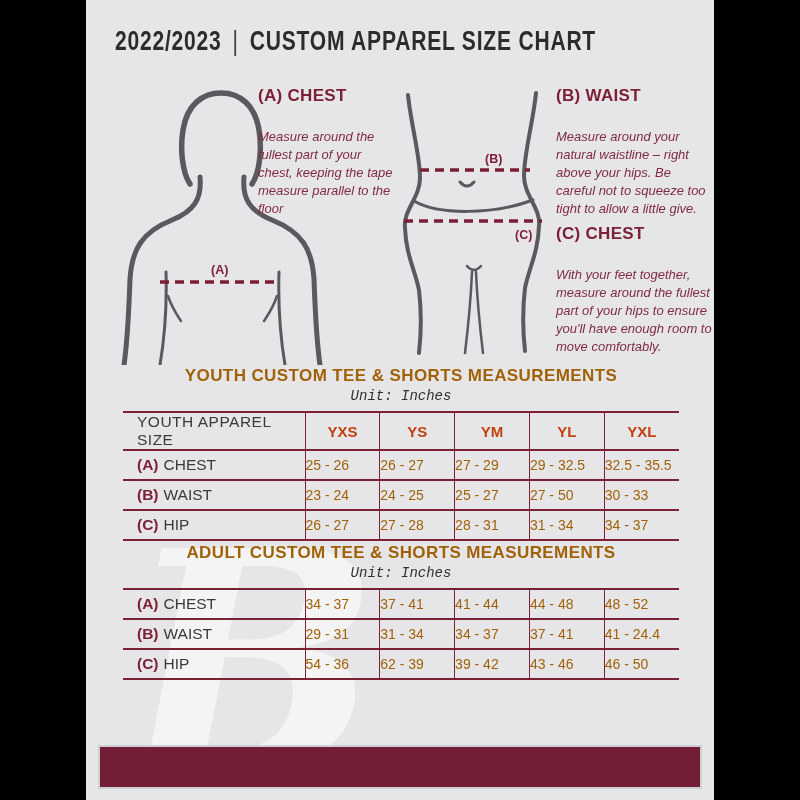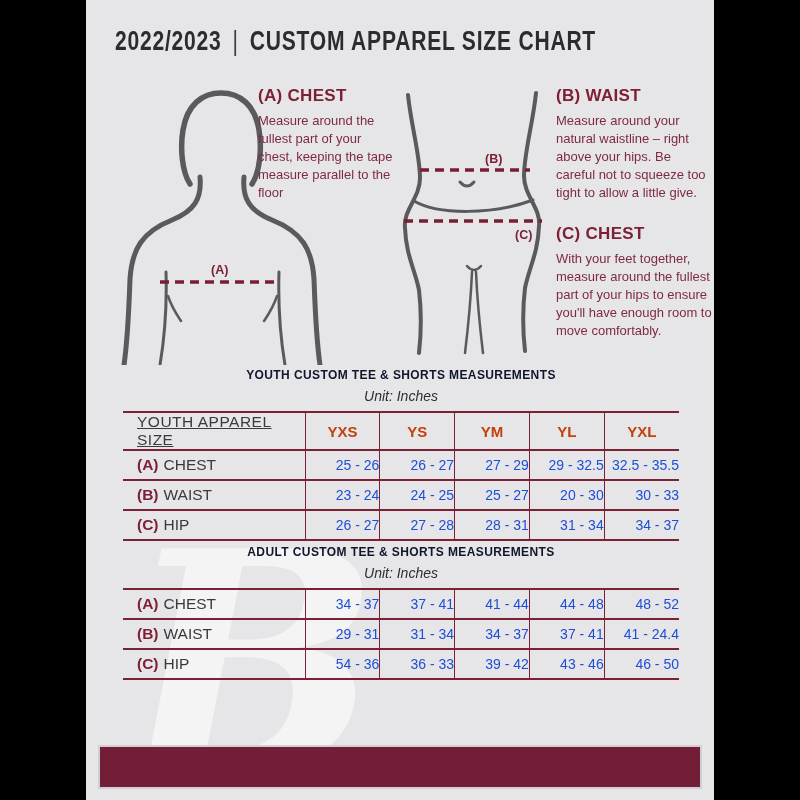--- a/index.html
+++ b/index.html
@@ -25,45 +25,45 @@
              font-size:27px;transform:scaleX(0.78);transform-origin:left center;
              letter-spacing:1px;white-space:nowrap;}
   .doc-title .sep{margin:0 14px;font-weight:400;color:#3a3a3c;}
 
   
   .fig{position:absolute;z-index:1;}
   .fig-torso{left:34px;top:80px;}
   .fig-hips{left:307px;top:90px;}
   .guide-block{position:absolute;z-index:2;}
   .guide-heading{font-size:17px;font-weight:800;color:var(--maroon-head);letter-spacing:.3px;}
-  .guide-body{margin-top:6px;font-size:13px;line-height:1.38;color:var(--maroon-body);}
+  .guide-body{margin-top:22px;font-size:13px;font-style:italic;line-height:1.38;color:var(--maroon-body);}
   .gb-chest{left:172px;top:86px;width:136px;}
   .gb-waist{left:470px;top:86px;width:152px;}
   .gb-hips{left:470px;top:224px;width:160px;}
 
   
   .section{position:absolute;left:37px;width:556px;z-index:2;text-align:center;}
   .sec-youth{top:366px;}
   .sec-adult{top:543px;}
-  .sec-title{font-size:12px;font-weight:700;letter-spacing:.4px;color:#0f172a;line-height:19px;}
-  .sec-unit{font-size:14px;font-style:italic;color:#2f2f31;line-height:18px;margin-top:2px;}
+  .sec-title{font-size:17px;font-weight:700;letter-spacing:.4px;color:#a16207;line-height:19px;}
+  .sec-unit{font-size:14px;font-style:italic;color:#2f2f31;line-height:18px;margin-top:2px;font-family:Liberation Mono, monospace;}
   table.size-table{width:100%;border-collapse:collapse;table-layout:fixed;margin-top:6px;
                    border-top:2.5px solid var(--maroon-line);}
   table.size-table col.c-label{width:182px;}
   table.size-table th,table.size-table td{border-bottom:2px solid var(--maroon-line);
       height:30px;vertical-align:middle;}
   table.size-table tr.head th{height:34px;}
   table.size-table th:not(:first-child),table.size-table td:not(:first-child){
       border-left:1.5px solid var(--maroon-line);}
   .lblh{text-align:left;padding-left:14px;font-weight:400;font-size:15.5px;
-        color:var(--ink-soft);letter-spacing:.5px;text-decoration:underline;}
+        color:var(--ink-soft);letter-spacing:.5px;}
   .szh{text-align:center;font-weight:700;font-size:15px;color:#c2410c;}
   .lbl{text-align:left;padding-left:14px;font-size:15.5px;color:var(--ink-soft);}
   .lbl .mk{font-weight:800;color:var(--maroon-head);margin-right:5px;}
-  .val{text-align:right;font-size:14px;color:#1d4ed8;}
+  .val{text-align:left;font-size:14px;color:#a16207;}
 
   
   .watermark{position:absolute;left:40px;top:548px;z-index:0;
              font-family:"DejaVu Serif",serif;font-weight:700;font-style:italic;
              font-size:300px;line-height:.76;color:rgba(255,255,255,0.55);
              pointer-events:none;user-select:none;}
   .footer-bar{position:absolute;left:12px;top:745px;width:604px;height:44px;
               background:var(--maroon);border:2px solid #cfcfd4;z-index:2;}
 </style>
 </head>
@@ -157,21 +157,21 @@
           <td class="val">26 - 27</td>
           <td class="val">27 - 29</td>
           <td class="val">29 - 32.5</td>
           <td class="val">32.5 - 35.5</td>
         </tr>
         <tr>
           <td class="lbl"><span class="mk">(B)</span><span>WAIST</span></td>
           <td class="val">23 - 24</td>
           <td class="val">24 - 25</td>
           <td class="val">25 - 27</td>
-          <td class="val">20 - 30</td>
+          <td class="val">27 - 50</td>
           <td class="val">30 - 33</td>
         </tr>
         <tr>
           <td class="lbl"><span class="mk">(C)</span><span>HIP</span></td>
           <td class="val">26 - 27</td>
           <td class="val">27 - 28</td>
           <td class="val">28 - 31</td>
           <td class="val">31 - 34</td>
           <td class="val">34 - 37</td>
         </tr>
@@ -204,21 +204,21 @@
           <td class="lbl"><span class="mk">(B)</span><span>WAIST</span></td>
           <td class="val">29 - 31</td>
           <td class="val">31 - 34</td>
           <td class="val">34 - 37</td>
           <td class="val">37 - 41</td>
           <td class="val">41 - 24.4</td>
         </tr>
         <tr>
           <td class="lbl"><span class="mk">(C)</span><span>HIP</span></td>
           <td class="val">54 - 36</td>
-          <td class="val">36 - 33</td>
+          <td class="val">62 - 39</td>
           <td class="val">39 - 42</td>
           <td class="val">43 - 46</td>
           <td class="val">46 - 50</td>
         </tr>
       </tbody>
         </table>
     </div>
 
     <div class="footer-bar"></div>
   </div>

